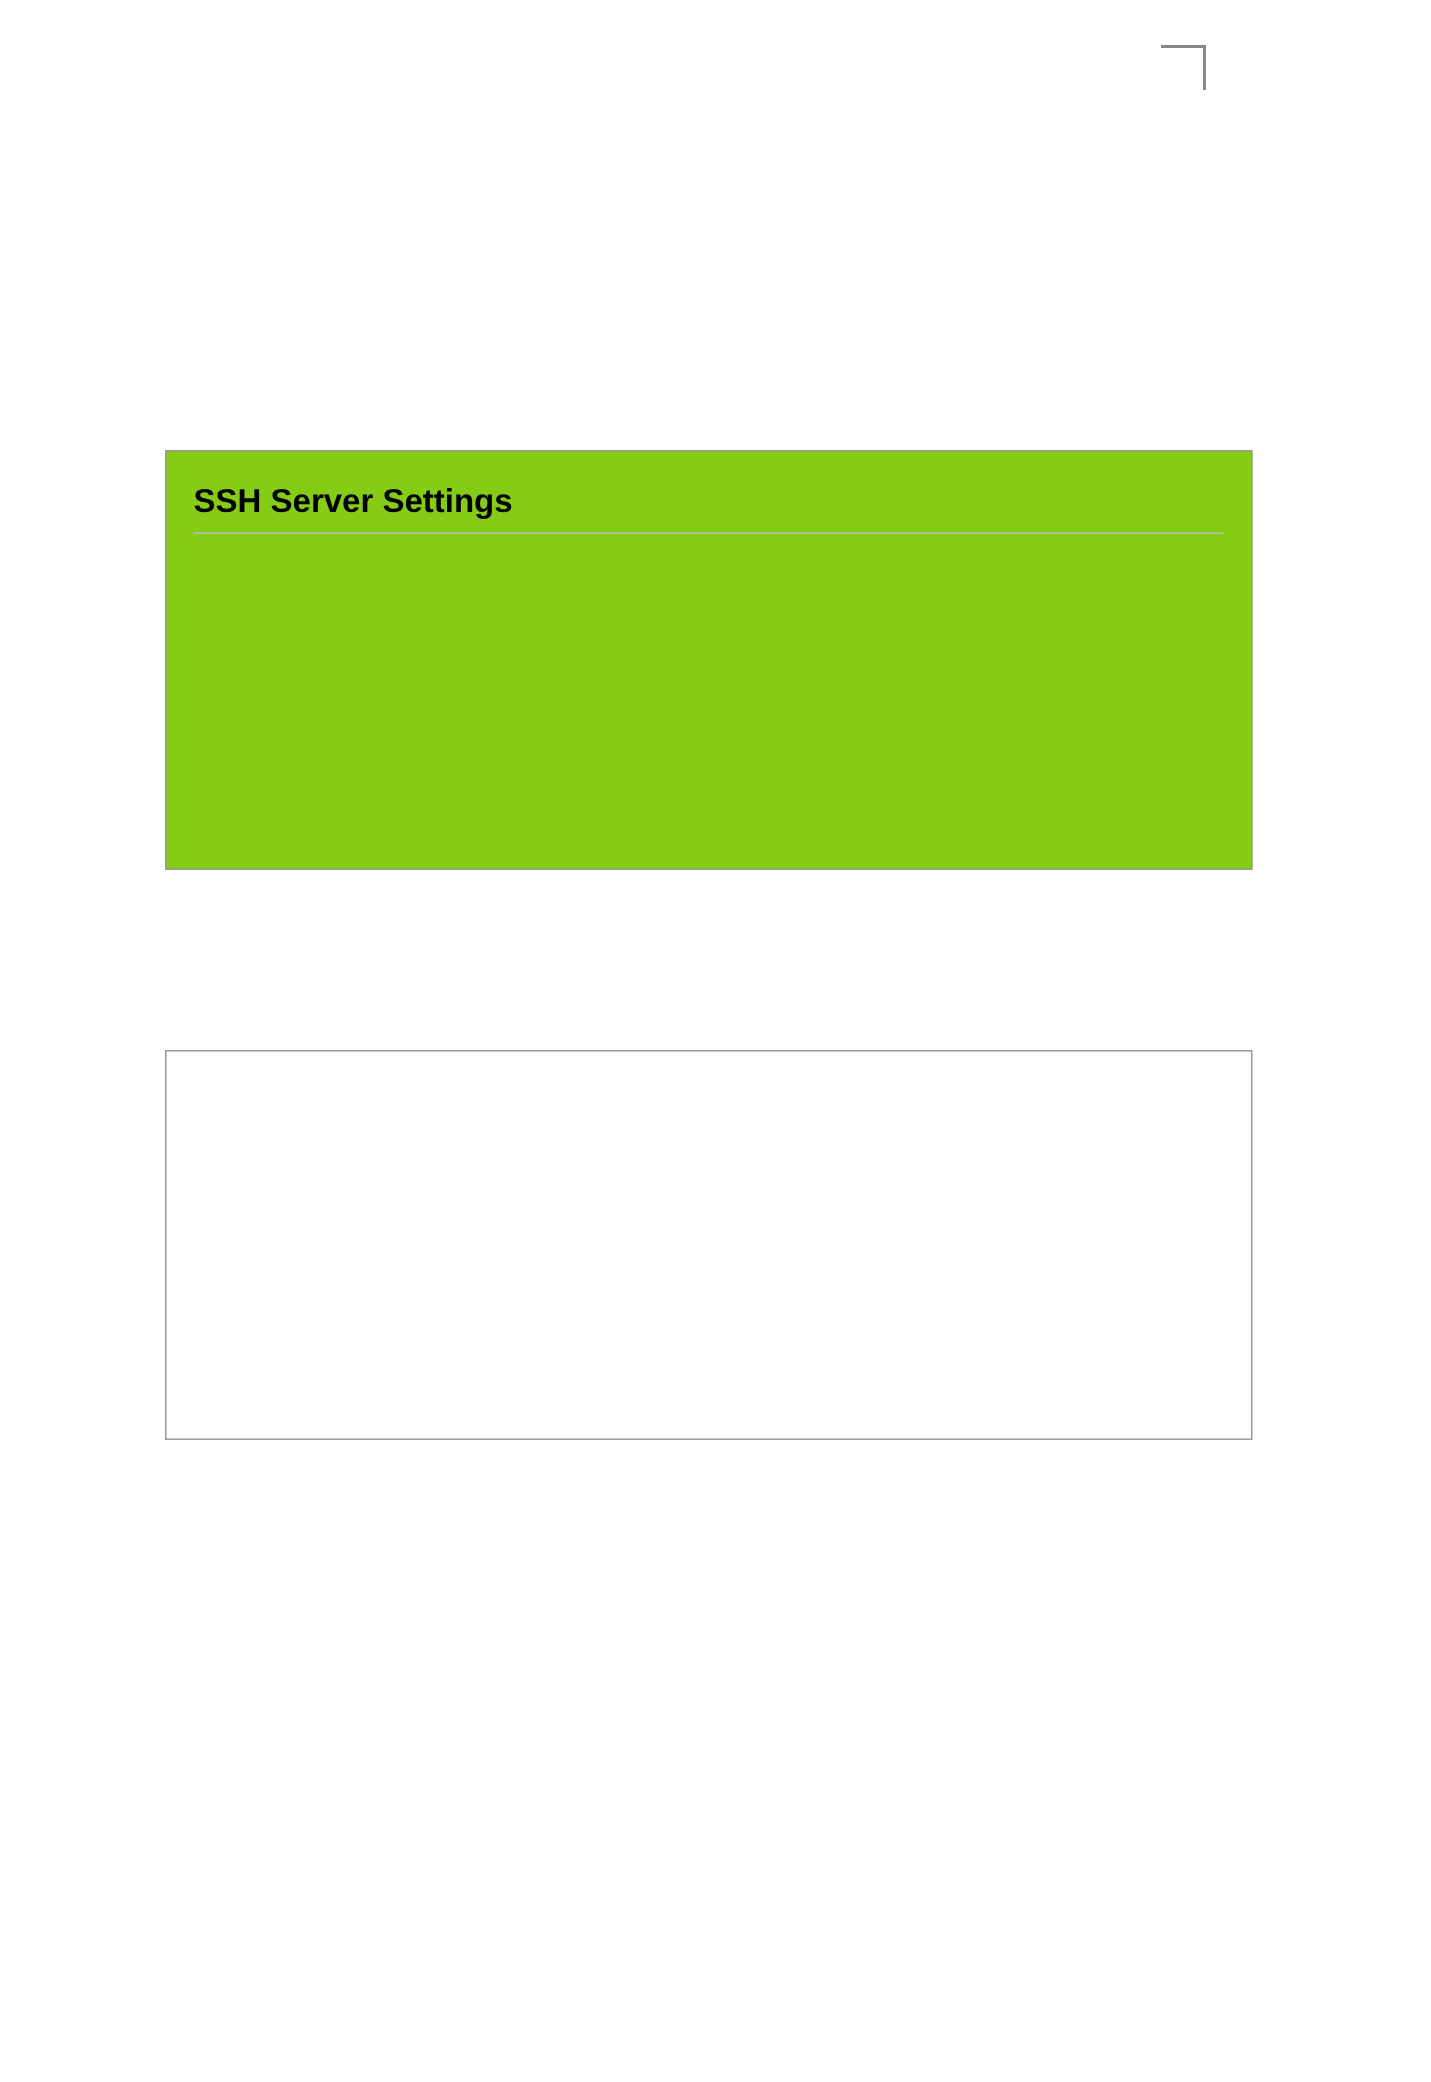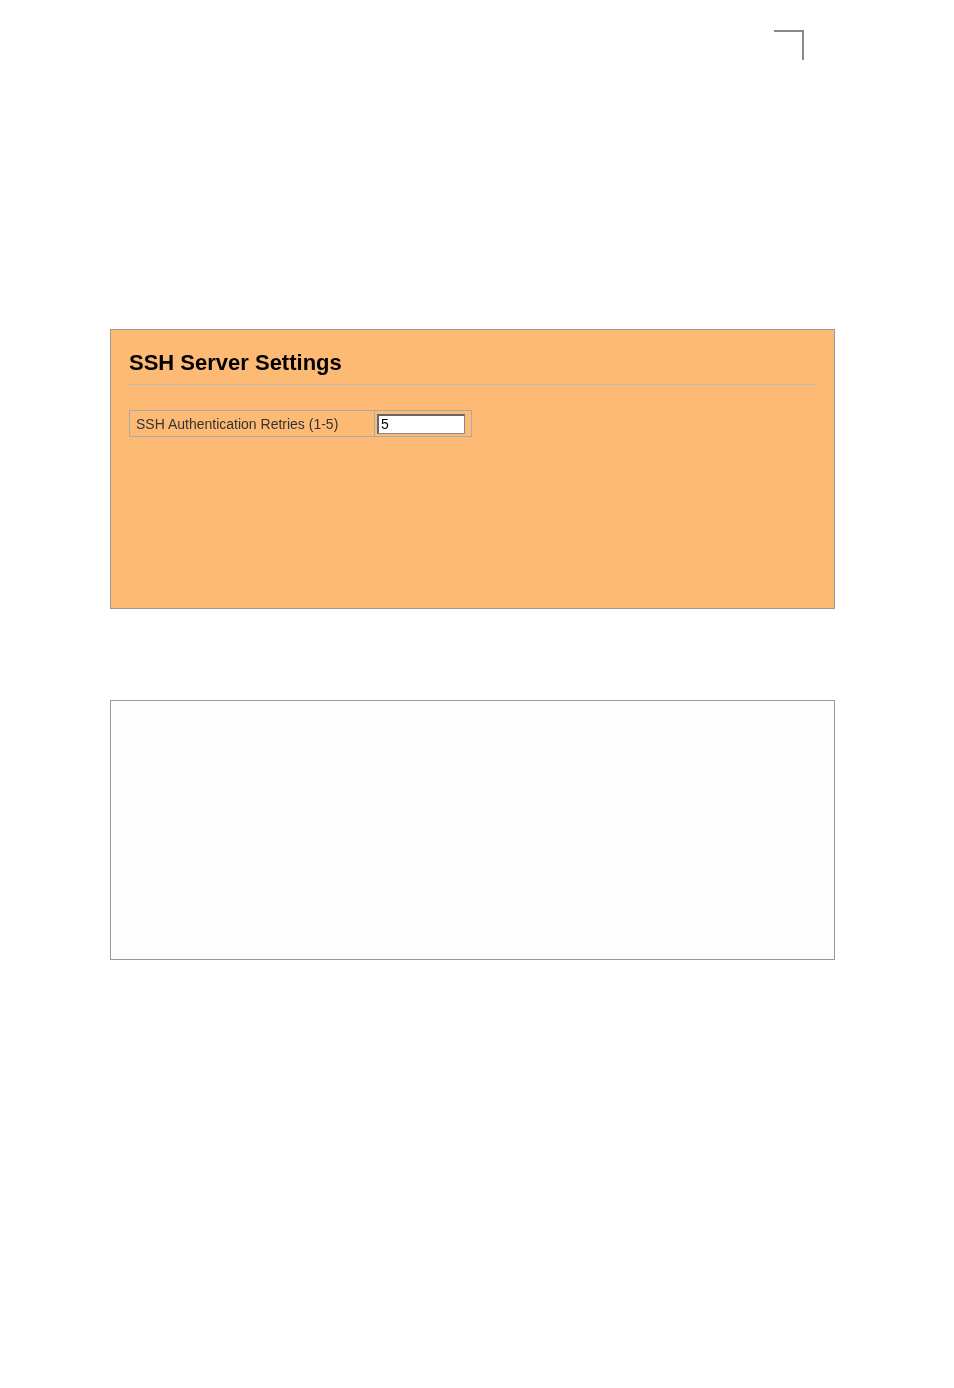--- a/index.html
+++ b/index.html
@@ -26,22 +26,21 @@
     border-right: 2px solid #888;
   }
   .panel-1 {
     position: absolute;
     top: 300px;
     left: 110px;
     width: 725px;
     height: 280px;
     border: 1px solid #999;
     padding: 20px 18px;
-    background: #fdba74;
-    margin-top: 29px;
+    background: #84cc16;
   }
   .panel-1 h2 {
     font-family: Arial, Helvetica, sans-serif;
     font-size: 22px;
     font-weight: bold;
     color: #000;
     margin: 0 0 4px 0;
   }
   .hr-line {
     border: none;
@@ -102,23 +101,17 @@
 <body>
 
 <div class="crop-top-right"></div>
 
 <div class="panel-1">
   <h2>SSH Server Settings</h2>
   <hr class="hr-line">
 
   <table class="settings-table">
     <tbody>
-    <tr>
-      <td class="label-cell">SSH Authentication Retries (1-5)</td>
-      <td class="value-cell" colspan="2" style="padding:2px;">
-        <input type="text" class="inset" value="5" style="">
-      </td>
-    </tr>
   </tbody>
     </table>
 </div>
 
 <div class="panel-2"></div>
 
 </body></html>

